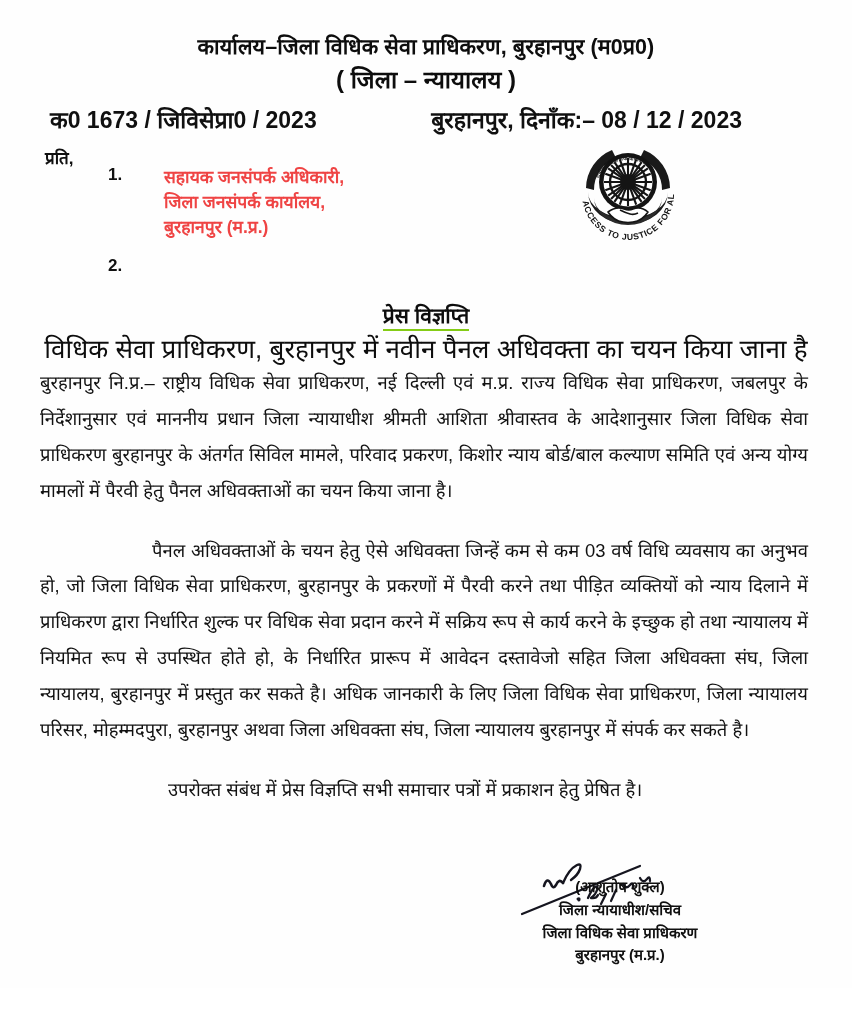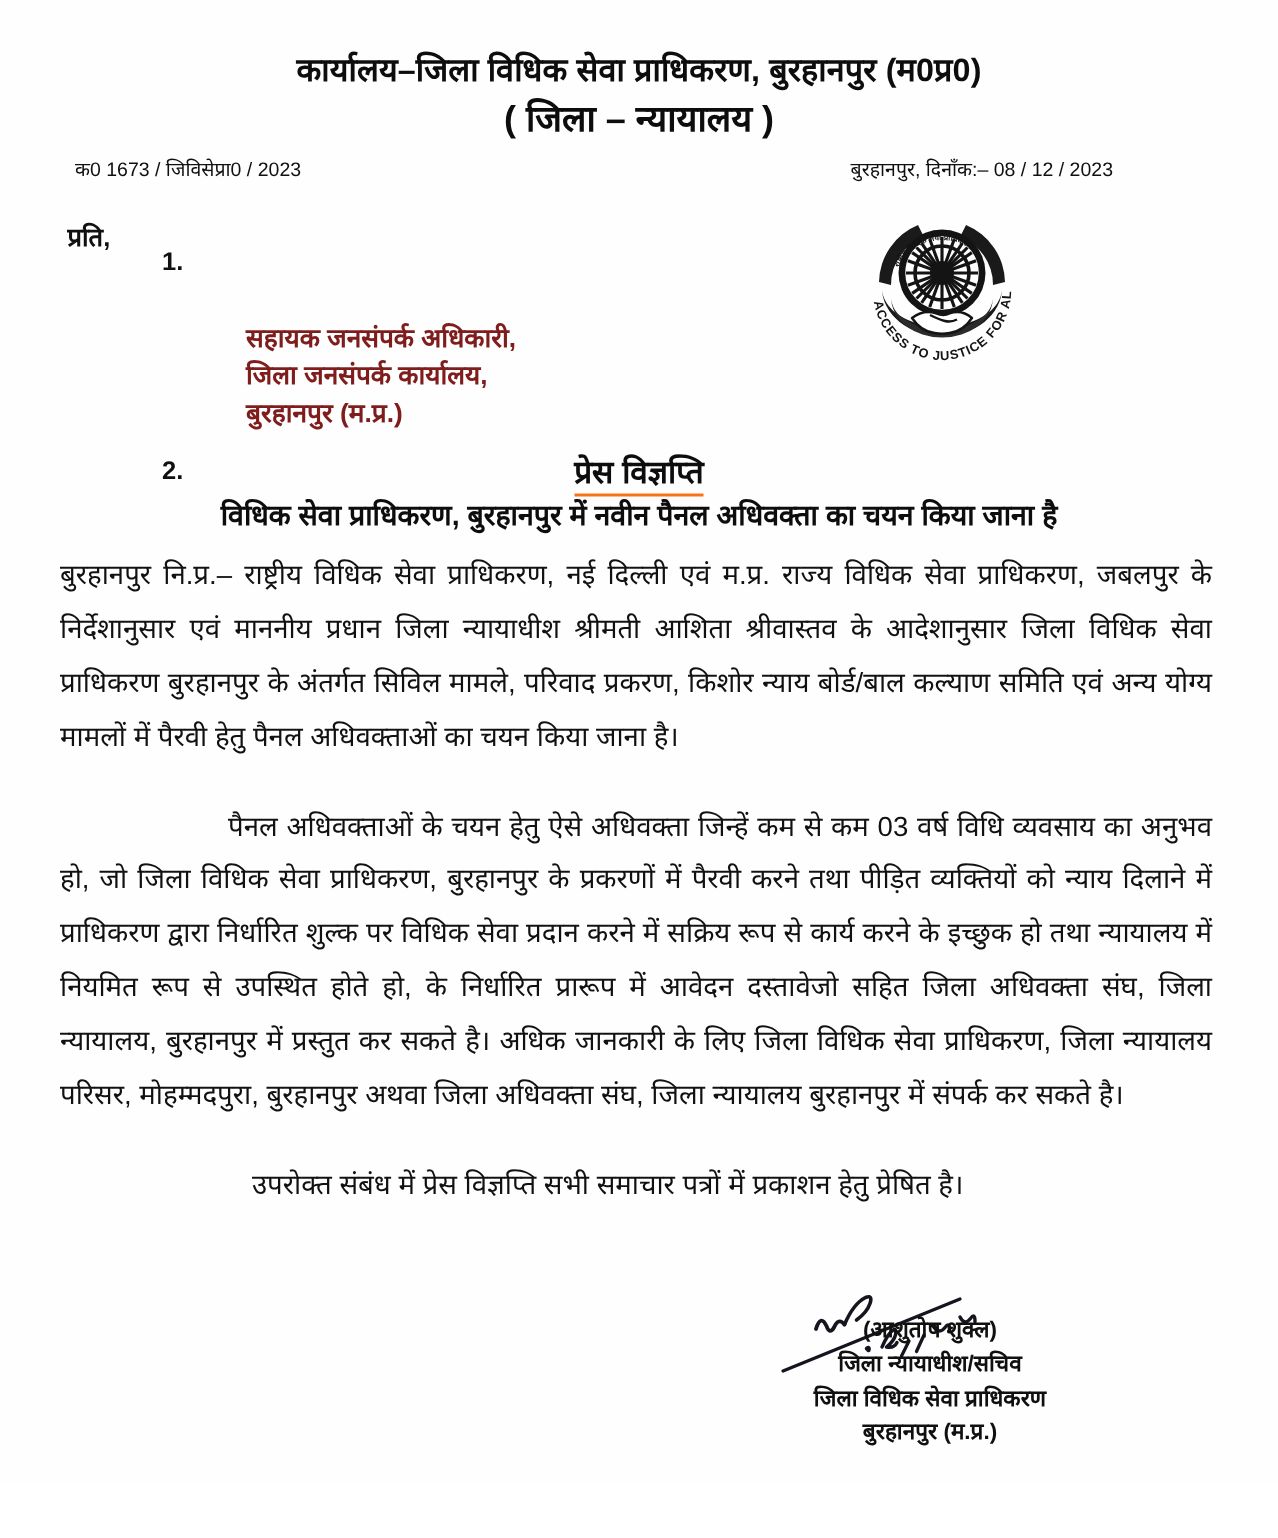--- a/index.html
+++ b/index.html
@@ -48,22 +48,22 @@
   .refrow {
     position: absolute;
     top: 103px;
     left: 50px;
     right: 48px;
     display: flex;
     justify-content: space-between;
     align-items: baseline;
   }
   .ref-no, .ref-date {
-    font-size: 13px;
-    font-weight: 400;
+    font-size: 23px;
+    font-weight: 700;
     color: #101010;
     white-space: nowrap;
   }
   .ref-date { padding-right: 62px; }
 
   
   .prati {
     position: absolute;
     top: 146px;
     left: 45px;
@@ -85,22 +85,21 @@
     width: 56px;
     flex: 0 0 56px;
     font-size: 17px;
     font-weight: 700;
     color: #101010;
   }
   .addr-lines {
     font-size: 17.5px;
     font-weight: 700;
     line-height: 1.42;
-    color: #7f1d1d;
-    margin-top: 48px;
+    color: #ef4444;
   }
   .addr-lines div { white-space: nowrap; }
 
   
   .emblem {
     position: absolute;
     top: 136px;
     left: 568px;
     width: 120px;
     height: 118px;
@@ -113,32 +112,32 @@
     top: 303px;
     left: 0;
     right: 0;
     text-align: center;
   }
   .doc-title {
     display: inline-block;
     font-size: 21px;
     font-weight: 700;
     color: #0d0d0d;
-    border-bottom: 2px solid #f97316;
+    border-bottom: 2px solid #84cc16;
     padding-bottom: 1px;
     line-height: 1.2;
   }
   .subtitle {
     position: absolute;
     top: 333px;
     left: 0;
     right: 0;
     text-align: center;
-    font-size: 19px;
-    font-weight: 700;
+    font-size: 26px;
+    font-weight: 400;
     color: #0d0d0d;
     line-height: 1.25;
   }
 
   
   .body-wrap {
     position: absolute;
     top: 365px;
     left: 40px;
     width: 768px;

